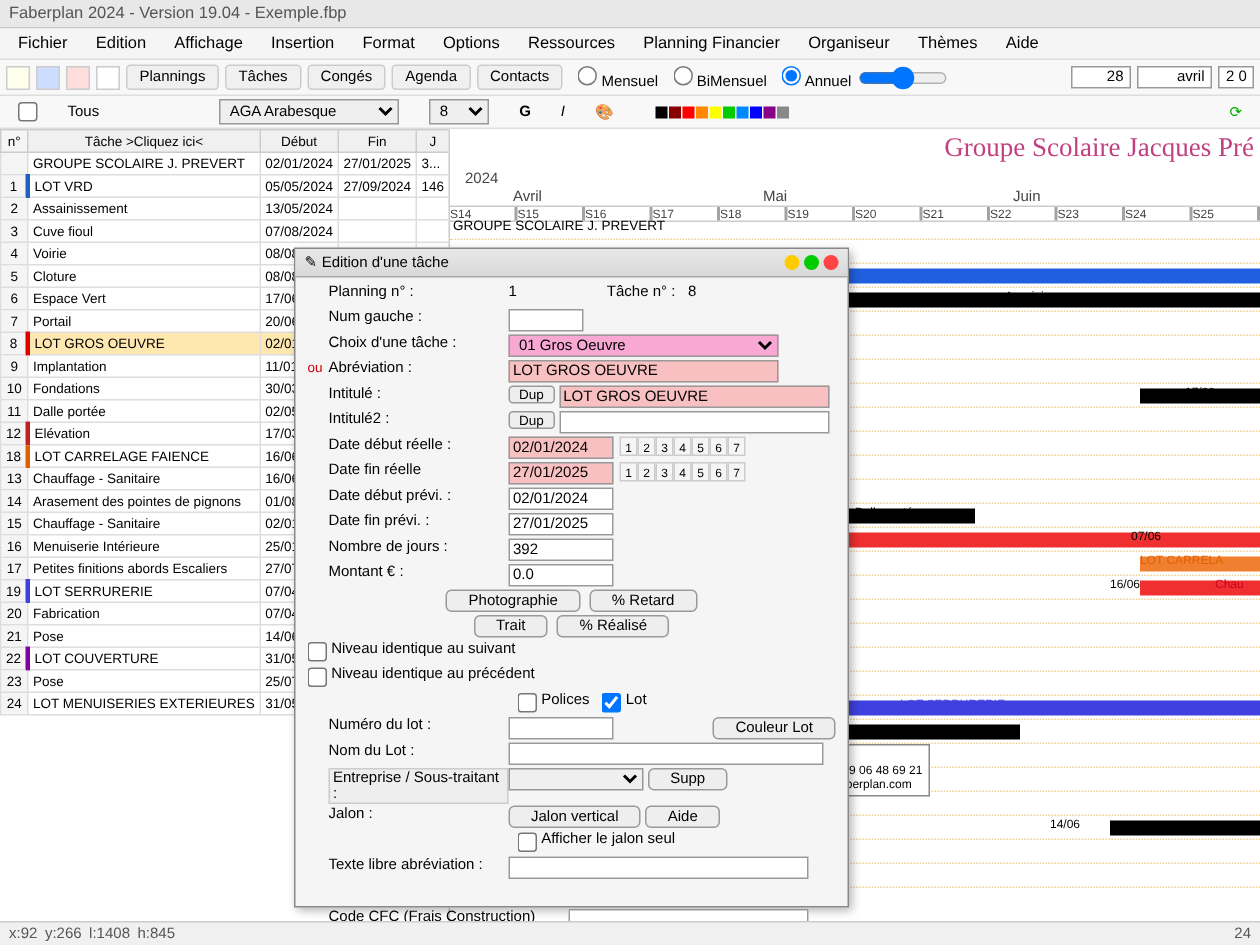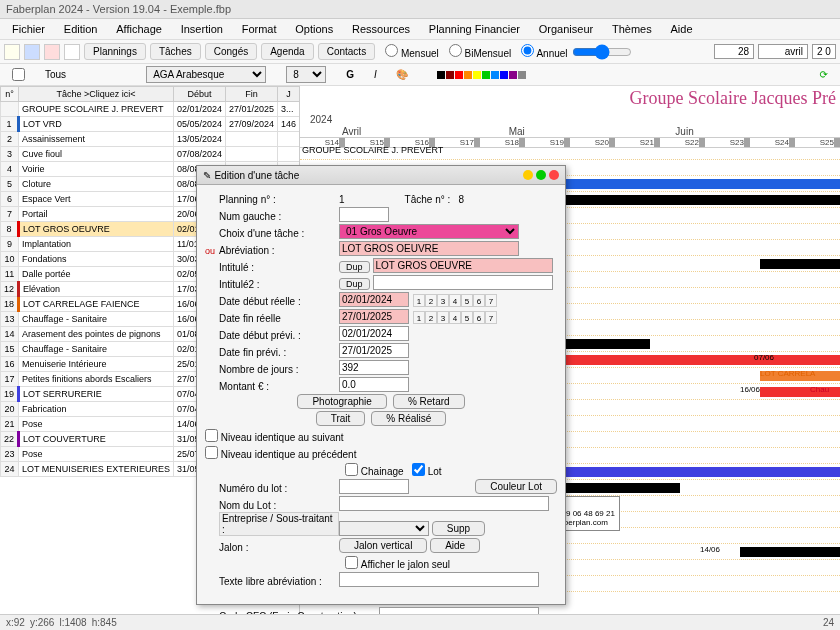--- a/index.html
+++ b/index.html
@@ -23,31 +23,31 @@
 .tasklist td{border:1px solid #ddd;padding:2px 3px;font-size:9px;white-space:nowrap;overflow:hidden}
 .tasklist tr.accent td:nth-child(2){border-left:3px solid var(--c)}
 .tasklist .num{width:14px;text-align:center;background:#f5f5f5}
 .gantt{flex:1;background:#fff;position:relative;overflow:hidden}
 .gantt-title{position:absolute;top:2px;right:4px;font-size:18px;color:#c04080;font-family:Georgia,serif}
 .gantt-header{position:absolute;top:28px;left:0;right:0;font-size:9px;color:#444}
 .gantt-header .year{position:absolute;left:10px}
 .gantt-header .months{display:flex;margin-left:0}
 .gantt-header .months span{flex:1;text-align:left;padding-left:2px}
 .gantt-header .weeks{display:flex;border-top:1px solid #ccc;border-bottom:1px solid #ccc}
-.gantt-header .weeks span{flex:1;text-align:right;font-size:8px;border-right:6px solid #a3a3a3}
+.gantt-header .weeks span{flex:1;text-align:left;font-size:8px;border-right:2px solid #a3a3a3}
 .gantt-body{position:absolute;top:58px;left:0;right:0;bottom:0}
 .gantt-row{height:16px;border-bottom:1px dotted #f0d090;position:relative}
 .gantt-bar{position:absolute;height:10px;top:3px}
 .gantt-label{position:absolute;font-size:8px;top:1px}
 .dialog{position:absolute;left:196px;top:165px;width:370px;height:440px;background:#f5f5f5;border:1px solid #888;box-shadow:2px 2px 6px rgba(0,0,0,0.3)}
 .dialog-title{background:linear-gradient(#e8e8e8,#d8d8d8);padding:3px 6px;font-size:11px;display:flex;align-items:center;border-bottom:1px solid #aaa}
 .dialog-title .dots{margin-left:auto;display:flex;gap:3px}
 .dialog-title .dots span{width:10px;height:10px;border-radius:50%;display:inline-block}
 .dialog-body{padding:4px 8px;font-size:10px}
-.dialog-row{display:flex;align-items:flex-end;margin-bottom:1px;min-height:16px}
+.dialog-row{display:flex;align-items:flex-start;margin-bottom:1px;min-height:16px}
 .dialog-row .lbl{width:120px;font-size:10px}
 .dialog-row .ou{color:#c00;width:14px;font-size:9px}
 .dialog-row input,.dialog-row select{border:1px solid #999;padding:0 2px;font-size:10px;height:15px}
 .dialog-row .dupbtn{border:1px solid #999;background:#eee;padding:0 6px;margin-right:3px;font-size:9px;border-radius:3px}
 .dialog-row .pink{background:#f8c0c0}
 .dialog-row .numcells{display:flex;margin-left:4px}
 .dialog-row .numcells span{width:12px;height:13px;border:1px solid #ccc;text-align:center;font-size:8px;line-height:13px}
 .dialog-btn{display:inline-block;border:1px solid #999;background:#eee;padding:1px 14px;border-radius:4px;font-size:10px}
 .statusbar{position:absolute;bottom:0;left:0;right:0;background:#f0f0f0;border-top:1px solid #ccc;padding:2px 6px;font-size:9px;color:#555}
 </style>
@@ -447,21 +447,21 @@
 <div class="dialog-row"><span class="ou"></span><span class="lbl">Planning n° :</span><span>1</span>
 <span style="margin-left:60px">Tâche n° :</span>&nbsp;&nbsp;&nbsp;<span>8</span></div>
 <div class="dialog-row">
         <span class="ou"></span>
         <span class="lbl">Num gauche :</span>
         <input style="width: 50px;">
       </div>
 <div class="dialog-row">
         <span class="ou"></span>
         <span class="lbl">Choix d'une tâche :</span>
-        <select style="width:180px;background:#ec4899"><option>01 Gros Oeuvre</option></select>
+        <select style="width:180px;background:#f9a8d4"><option>01 Gros Oeuvre</option></select>
       </div>
 <div class="dialog-row">
         <span class="ou">ou</span>
         <span class="lbl">Abréviation :</span>
         <input class="pink" style="width: 180px;" value="LOT GROS OEUVRE">
       </div>
 <div class="dialog-row">
         <span class="ou"></span>
         <span class="lbl">Intitulé :</span>
         <span class="dupbtn">Dup</span>
@@ -524,21 +524,21 @@
 <div class="dialog-row" style="justify-content:center;gap:6px">
         <span class="dialog-btn">Photographie</span>
         <span class="dialog-btn">% Retard</span>
       </div>
 <div class="dialog-row" style="justify-content:center;gap:6px">
         <span class="dialog-btn">Trait</span>
         <span class="dialog-btn">% Réalisé</span>
       </div>
 <div class="dialog-row" style=""><input type="checkbox" style="">&nbsp;<span>Niveau identique au suivant</span></div>
 <div class="dialog-row" style=""><input type="checkbox" style="">&nbsp;<span>Niveau identique au précédent</span></div>
-<div class="dialog-row" style="margin-left:140px"><input type="checkbox" style="">&nbsp;<span>Chainage</span>&nbsp;&nbsp;&nbsp;<input type="checkbox" checked="" style="">&nbsp;<span>Lot</span></div>
+<div class="dialog-row" style="margin-left:140px"><input type="checkbox" style="">&nbsp;<span>Polices</span>&nbsp;&nbsp;&nbsp;<input type="checkbox" checked="" style="">&nbsp;<span>Lot</span></div>
 <div class="dialog-row">
         <span class="ou"></span>
         <span class="lbl">Numéro du lot :</span>
         <input style="width: 70px;">
         <span style="flex:1"></span>
         <span class="dialog-btn">Couleur Lot</span>
       </div>
 <div class="dialog-row">
         <span class="ou"></span>
         <span class="lbl">Nom du Lot :</span>

